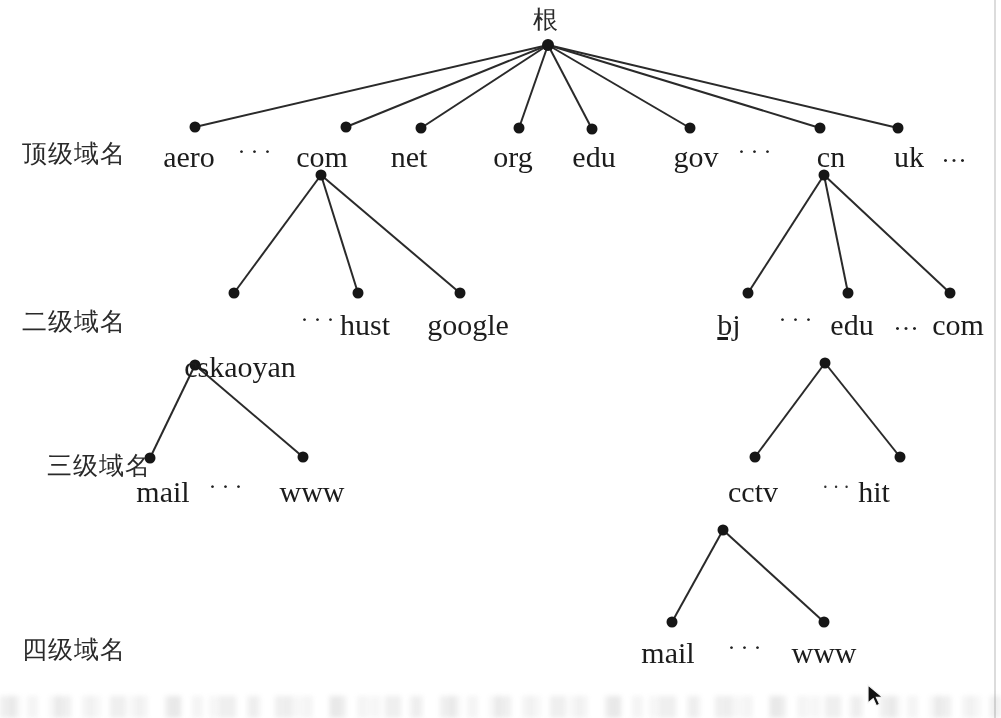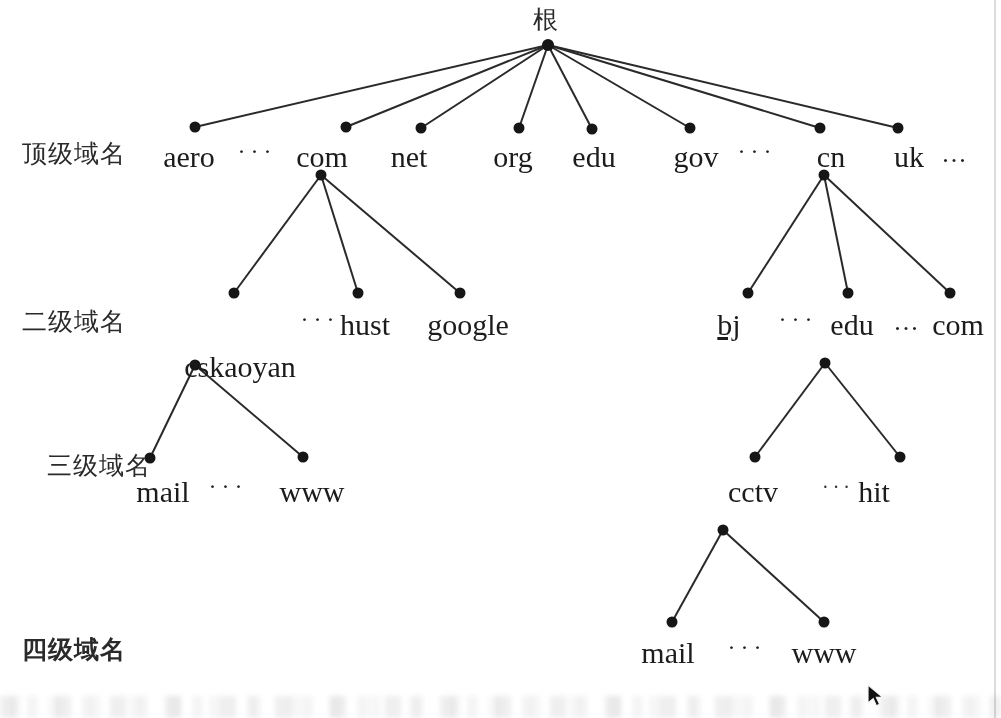--- a/index.html
+++ b/index.html
@@ -121,21 +121,21 @@
       <circle cx="672" cy="622" r="5.5"></circle>
       <circle cx="824" cy="622" r="5.5"></circle>
     </g>
   </svg>
 
   <div class="lbl cjk root-lbl" style="left:546px;top:6px;">根</div>
 
   <div class="lbl cjk" style="left:22px;top:140px;">顶级域名</div>
   <div class="lbl cjk" style="left:22px;top:308px;">二级域名</div>
   <div class="lbl cjk" style="left:22px;top:452px;margin-left:25px;">三级域名</div>
-  <div class="lbl cjk" style="left:22px;top:636px;font-weight:bold;">四级域名</div>
+  <div class="lbl cjk" style="left:22px;top:636px;">四级域名</div>
 
   <div class="lbl" style="left:189px;top:140px;">aero</div>
   <div class="dots-mid lbl" style="left:257px;top:138px;">···</div>
   <div class="lbl" style="left:322px;top:140px;">com</div>
   <div class="lbl" style="left:409px;top:140px;">net</div>
   <div class="lbl" style="left:513px;top:140px;">org</div>
   <div class="lbl" style="left:594px;top:140px;">edu</div>
   <div class="lbl" style="left:696px;top:140px;">gov</div>
   <div class="dots-mid lbl" style="left:757px;top:138px;">···</div>
   <div class="lbl" style="left:831px;top:140px;text-align:right;">cn</div>

